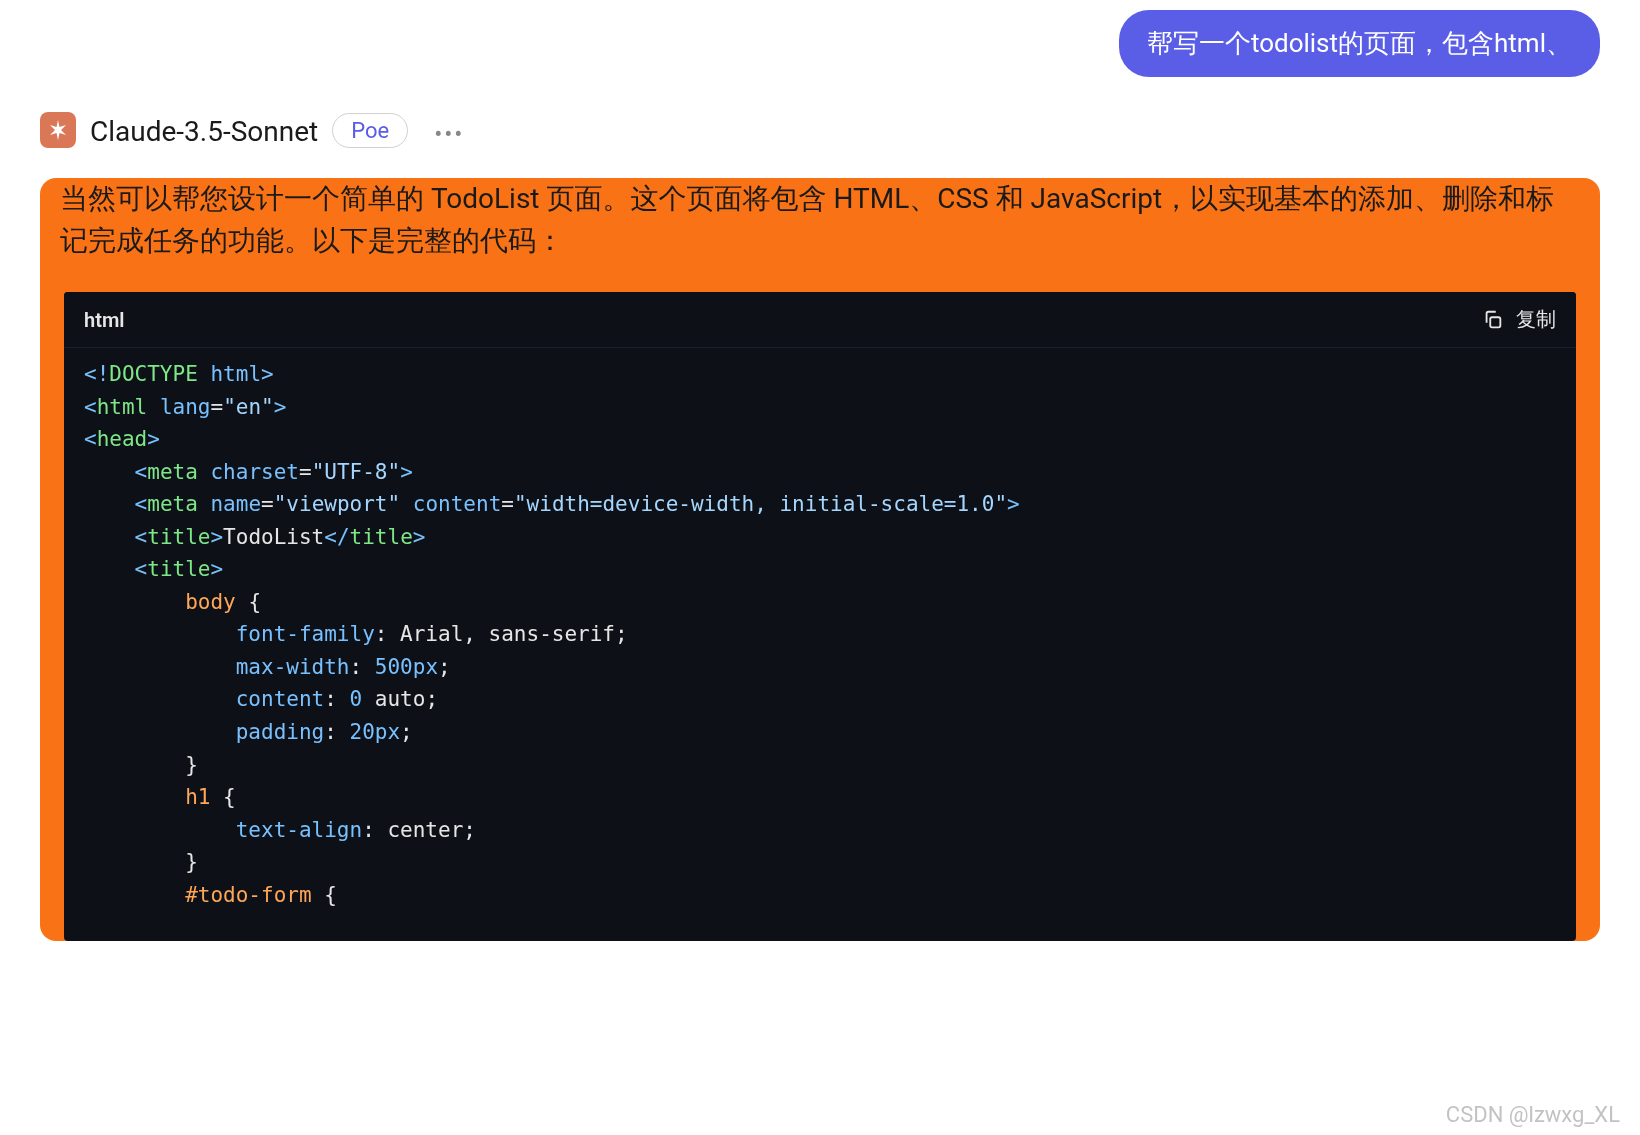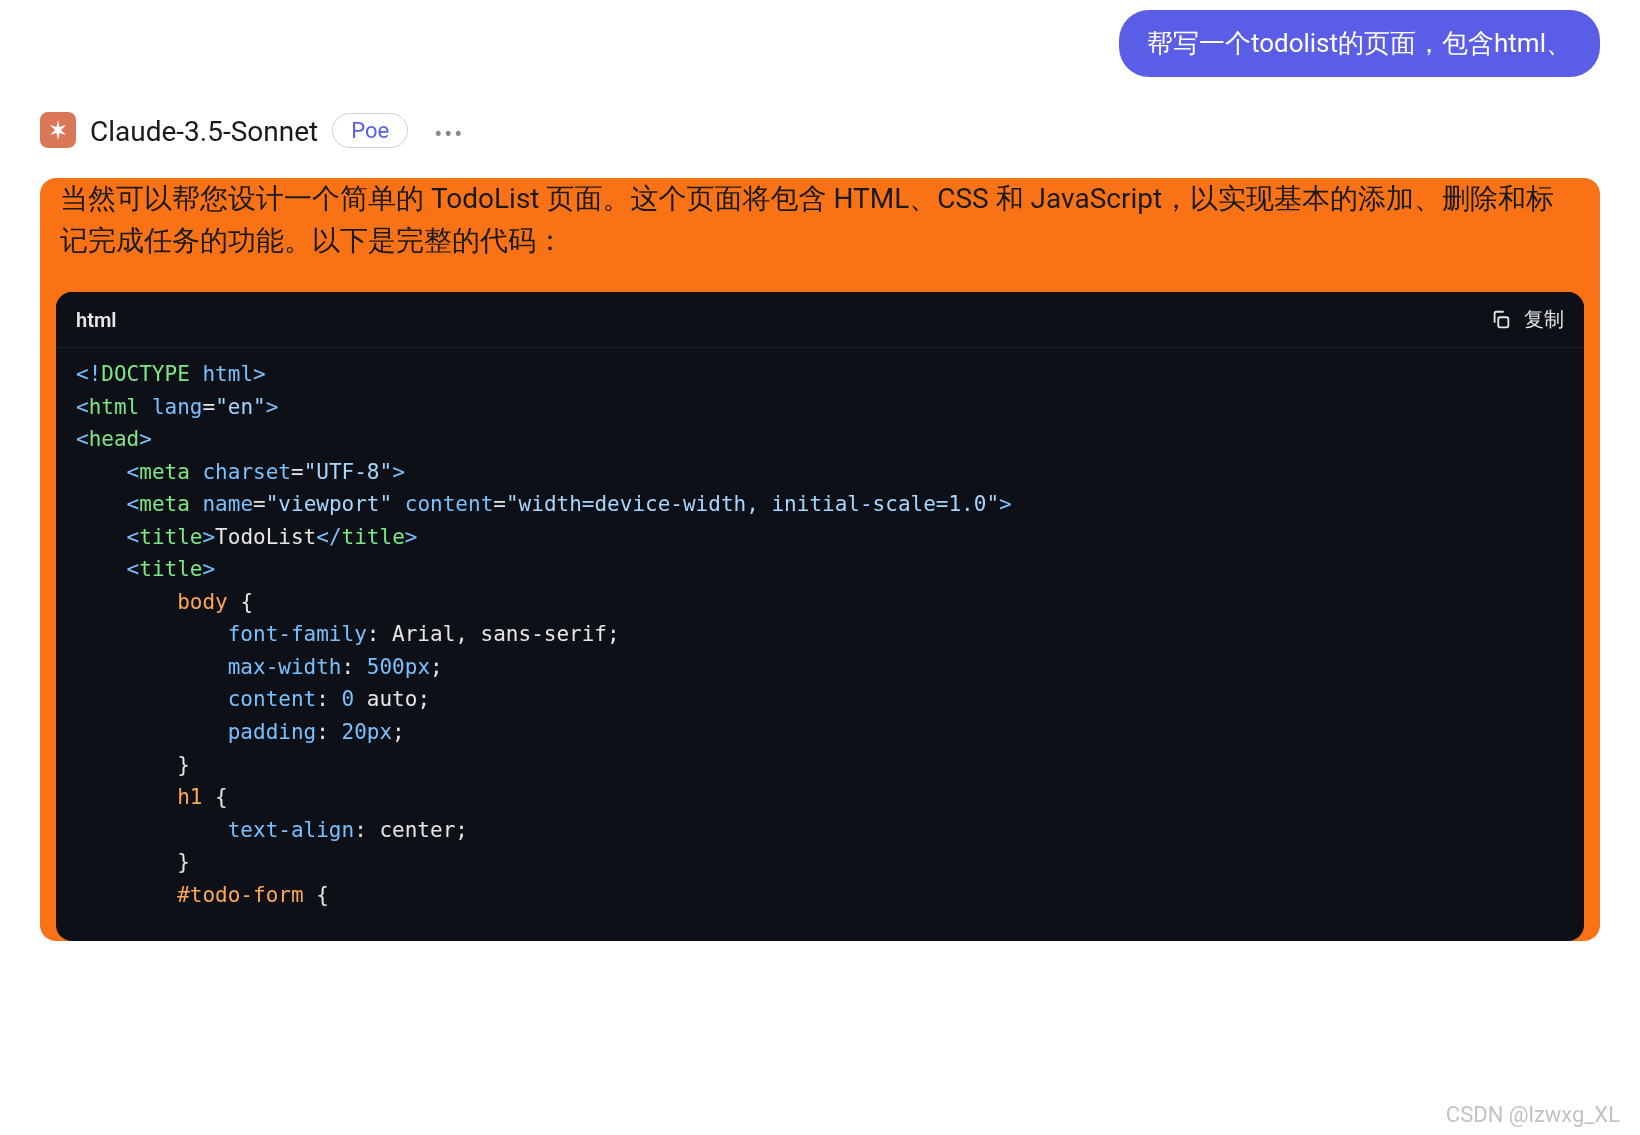--- a/index.html
+++ b/index.html
@@ -81,23 +81,23 @@
     
     .response-text {
       font-size: 28px;
       line-height: 1.5;
       color: #1a1a1a;
       padding: 0 20px 30px 20px;
     }
     
     .code-block {
       background: #0d1117;
-      border-radius: 16px;
+      border-radius: 4px;
       overflow: hidden;
-      margin: 0 16px;
+      margin: 0 24px;
     }
     
     .code-header {
       display: flex;
       justify-content: space-between;
       align-items: center;
       padding: 14px 20px;
       background: #0d1117;
     }
     

